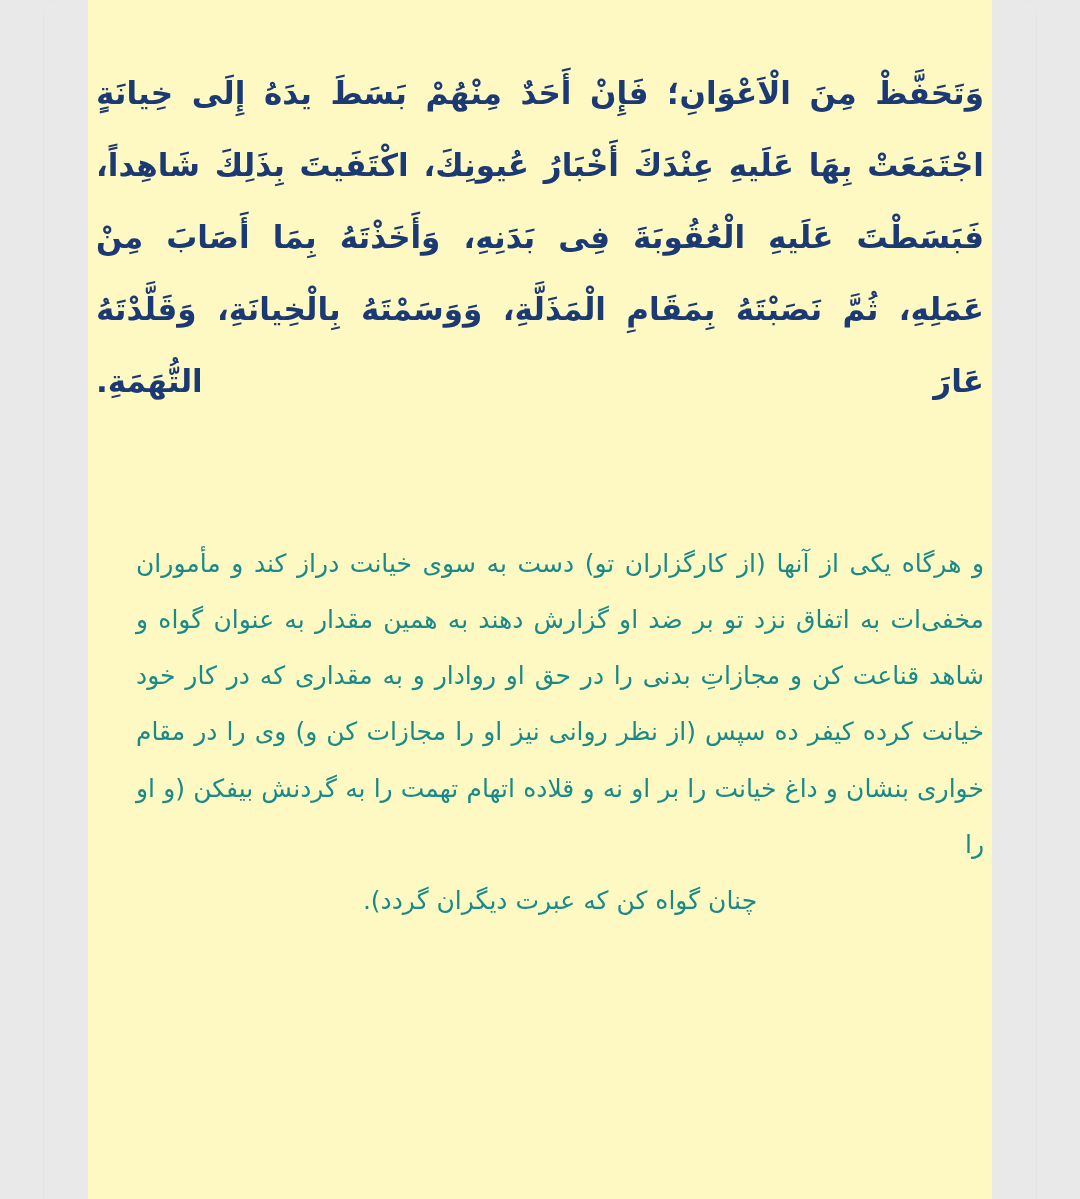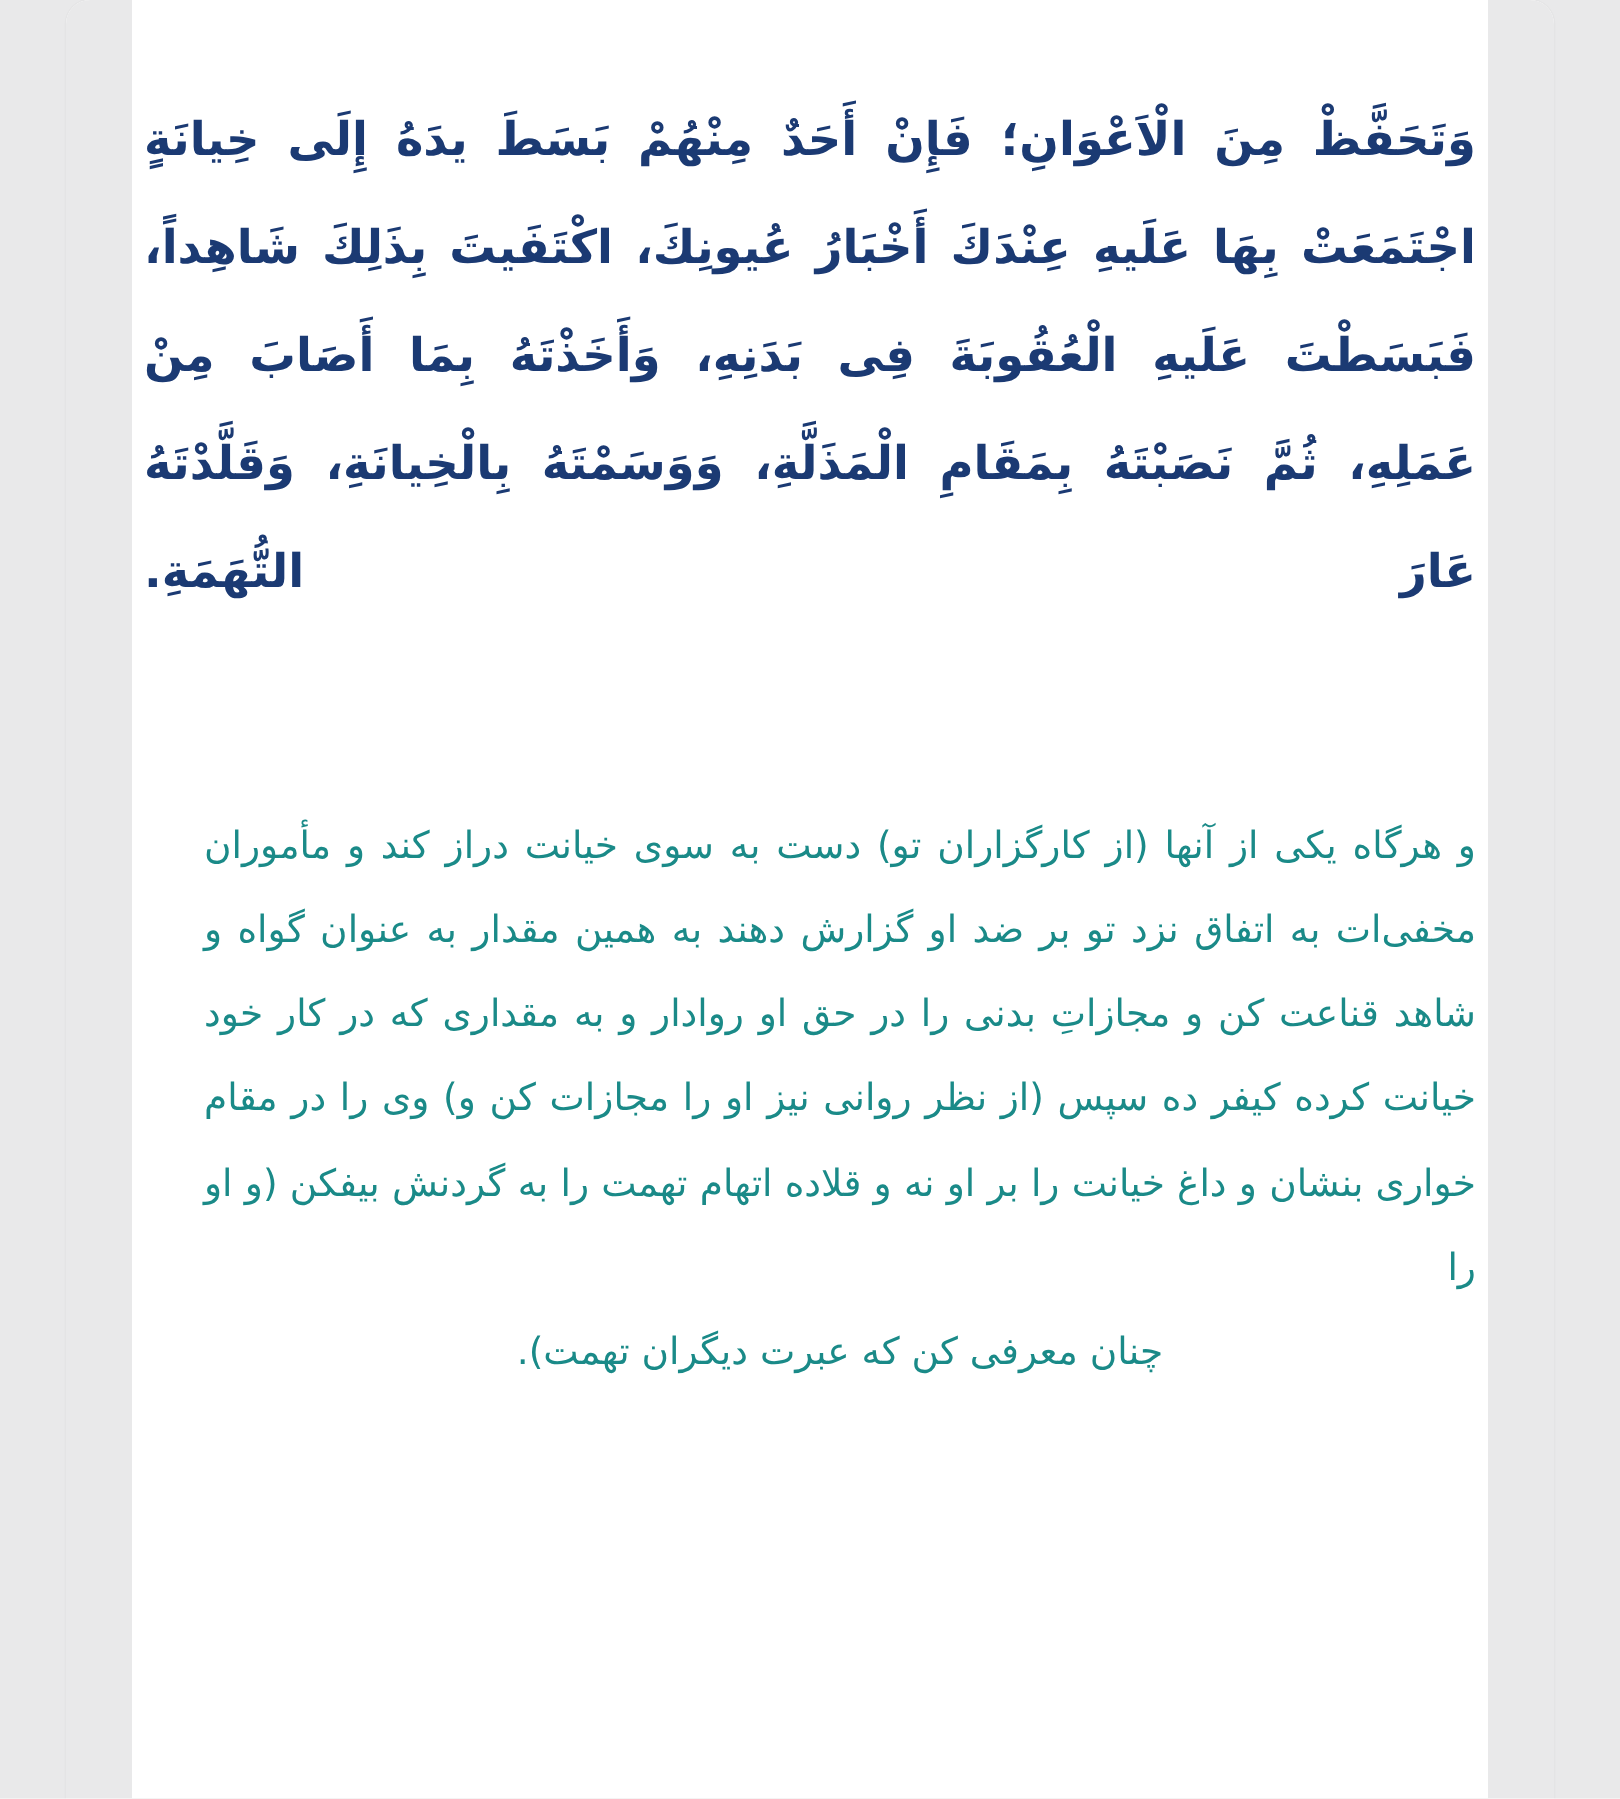--- a/index.html
+++ b/index.html
@@ -20,21 +20,21 @@
     justify-content: center;
     align-items: flex-start;
     box-sizing: border-box;
   }
 
   .card {
     position: relative;
     width: 992px;
     margin-top: 0;
     min-height: 1199px;
-    background: #ffffff;
+    background: #fef9c3;
     border-radius: 16px 16px 0 0;
     box-shadow: 0 0 0 1px rgba(0,0,0,0.02);
     box-sizing: border-box;
     padding: 0 46px;
     overflow: hidden;
   }
 
   .top-strip {
     height: 40px;
     width: 100%;
@@ -97,16 +97,16 @@
     <div class="edge-right"></div>
 
     <div class="top-strip"></div>
 
     <div class="arabic-block">وَتَحَفَّظْ مِنَ الْاَعْوَانِ؛ فَإِنْ أَحَدٌ مِنْهُمْ بَسَطَ يدَهُ إِلَى خِيانَةٍ اجْتَمَعَتْ بِهَا عَلَيهِ عِنْدَكَ أَخْبَارُ عُيونِكَ، اكْتَفَيتَ بِذَلِكَ شَاهِداً، فَبَسَطْتَ عَلَيهِ الْعُقُوبَةَ فِى بَدَنِهِ، وَأَخَذْتَهُ بِمَا أَصَابَ مِنْ عَمَلِهِ، ثُمَّ نَصَبْتَهُ بِمَقَامِ الْمَذَلَّةِ، وَوَسَمْتَهُ بِالْخِيانَةِ، وَقَلَّدْتَهُ عَارَ التُّهَمَةِ.</div>
 
     <div class="gap"></div>
 
     <div class="persian-block">
       <span>و هرگاه یکی از آنها (از کارگزاران تو) دست به سوی خیانت دراز کند و مأموران مخفی‌ات به اتفاق نزد تو بر ضد او گزارش دهند به همین مقدار به عنوان گواه و شاهد قناعت کن و مجازاتِ بدنی را در حق او روادار و به مقداری که در کار خود خیانت کرده کیفر ده سپس (از نظر روانی نیز او را مجازات کن و) وی را در مقام خواری بنشان و داغ خیانت را بر او نه و قلاده اتهام تهمت را به گردنش بیفکن (و او را</span>
-      <span class="tail">چنان معرفی کن که عبرت دیگران تهمت).</span>
+      <span class="tail">چنان گواه کن که عبرت دیگران گردد).</span>
     </div>
   </div>
 </div>
 
 </body></html>

